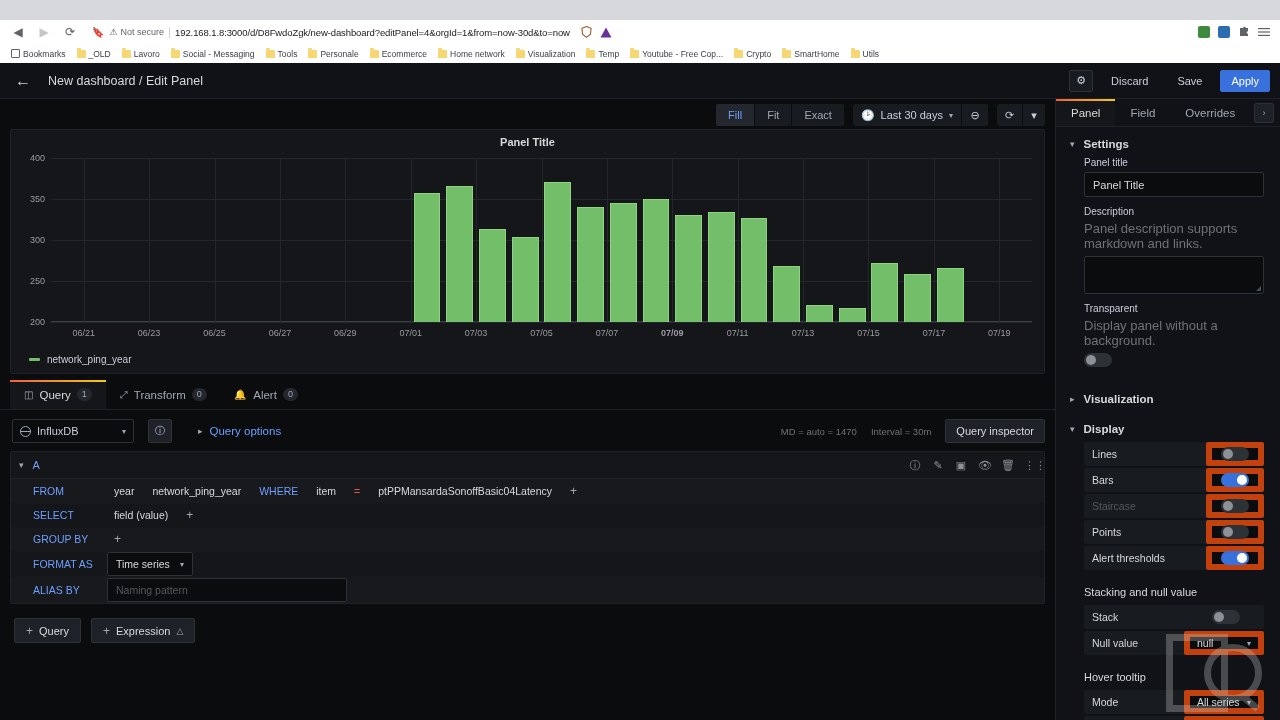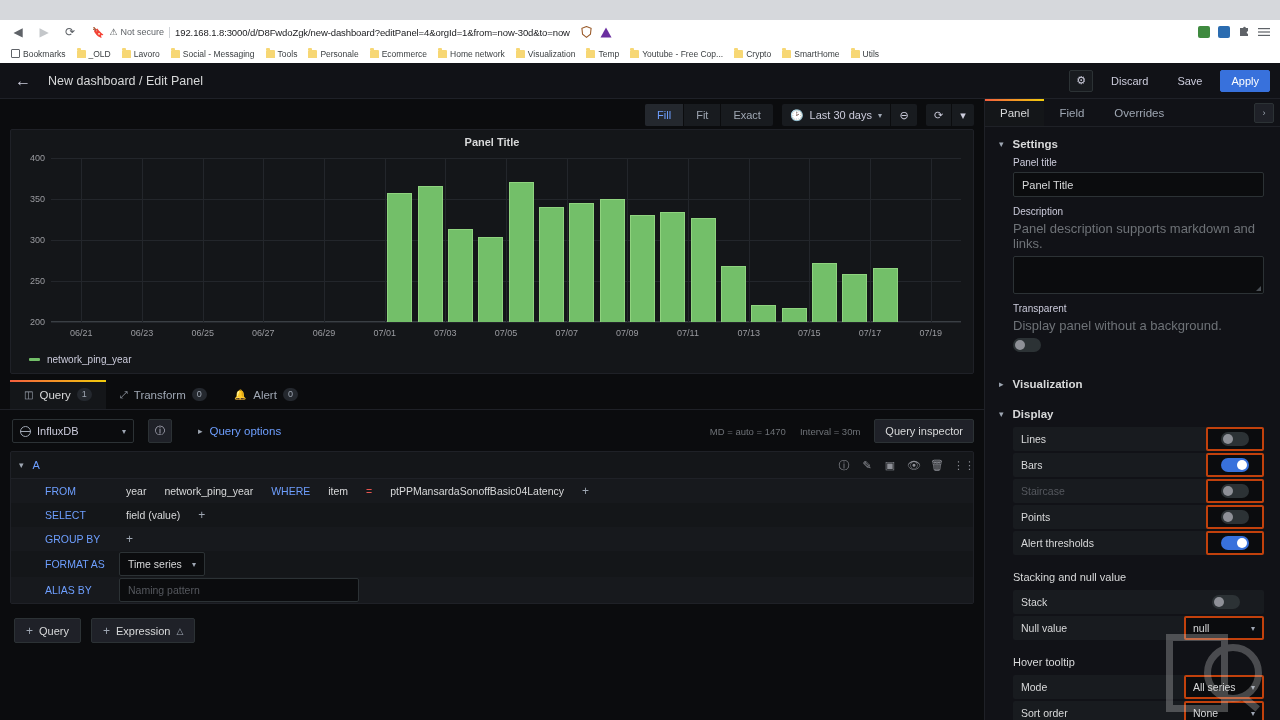--- a/index.html
+++ b/index.html
@@ -216,21 +216,21 @@
   .query-card { background: #141619; border: 1px solid #1f2127; border-radius: 2px; }
   .qc-header {
     height: 27px; display: flex; align-items: center; gap: 9px; padding: 0 8px;
     border-bottom: 1px solid #1f2127;
   }
   .qc-chevron { font-size: 9px; color: #9fa7b3; }
   .qc-ref { font-size: 11px; color: #6e9fff; }
   .qc-actions { margin-left: auto; display: flex; align-items: center; gap: 11px; }
   .qc-actions .ic { font-size: 11px; color: #8e9097; width: 12px; text-align: center; }
 
-  .qrow { display: flex; align-items: center; min-height: 24px; padding: 1px 12px; }
+  .qrow { display: flex; align-items: center; min-height: 24px; padding: 1px 0; }
   .qlabel { width: 96px; flex: none; font-size: 10.5px; color: #6e9fff; padding-left: 22px; }
   .qfields { display: flex; align-items: center; gap: 4px; flex: 1; min-width: 0; }
   .seg { font-size: 10.5px; color: #d8d9da; padding: 3px 7px; border-radius: 2px; white-space: nowrap; }
   .seg.kw { color: #6e9fff; font-weight: 500; }
   .seg.op { color: #e5554f; }
   .seg.plus { color: #9fa7b3; font-size: 12px; padding: 2px 7px; }
   .seg-select {
     display: flex; align-items: center; gap: 10px; background: #0b0c0e;
     border: 1px solid #2c3235; border-radius: 2px; height: 24px; padding: 0 8px;
     font-size: 10.5px; color: #d8d9da;
@@ -247,21 +247,21 @@
   .fbtn {
     height: 25px; padding: 0 11px; background: #1f2128; border: 1px solid #2c3235;
     border-radius: 2px; display: flex; align-items: center; gap: 6px;
     font-size: 11px; color: #d8d9da;
   }
   .fbtn .pl { font-size: 12px; color: #9fa7b3; }
   .warn-ic { font-size: 9px; color: #9fa7b3; }
 
   
   .g-side {
-    width: 296px; flex: none; background: #111217;
+    width: 225px; flex: none; background: #111217;
     border-left: 1px solid #1f2127; display: flex; flex-direction: column;
   }
   .side-tabs {
     height: 28px; display: flex; align-items: stretch;
     border-bottom: 1px solid #1f2127; flex: none; position: relative;
   }
   .stab {
     padding: 0 15px; display: flex; align-items: center;
     font-size: 11.5px; color: #9fa7b3; position: relative;
   }
@@ -312,21 +312,21 @@
   .toggle.on { background: #3871dc; }
   .toggle.on::after { left: 16px; background: #ffffff; }
 
   .opt-row {
     display: flex; align-items: center; margin: 0 16px 0 28px; height: 24px;
     background: #181b1f; border-radius: 2px; margin-bottom: 2px;
   }
   .opt-name { flex: 1; font-size: 10.5px; color: #d8d9da; padding-left: 8px; }
   .opt-name.dim { color: #55585e; }
   .opt-ctrl {
-    width: 58px; height: 24px; background: #0b0c0e; border: 2px solid #c2410c;
+    width: 58px; height: 24px; background: #0b0c0e; border: 6px solid #c2410c;
     border-radius: 2px; display: flex; align-items: center; justify-content: center;
   }
   .opt-ctrl.wide {
     width: 80px; justify-content: space-between; padding: 0 7px;
     font-size: 10.5px; color: #d8d9da;
   }
   .opt-ctrl.plain { background: transparent; border: none; justify-content: flex-start; padding-left: 6px; }
 
   .sub-head { font-size: 11px; color: #d8d9da; padding: 14px 14px 7px 28px; }
 
@@ -562,21 +562,21 @@
               <div id="xticks">
                   <div class="xtick" style="left: 3.33333%;">06/21</div>
                   <div class="xtick" style="left: 10%;">06/23</div>
                   <div class="xtick" style="left: 16.6667%;">06/25</div>
                   <div class="xtick" style="left: 23.3333%;">06/27</div>
                   <div class="xtick" style="left: 30%;">06/29</div>
                   <div class="xtick" style="left: 36.6667%;">07/01</div>
                   <div class="xtick" style="left: 43.3333%;">07/03</div>
                   <div class="xtick" style="left: 50%;">07/05</div>
                   <div class="xtick" style="left: 56.6667%;">07/07</div>
-                  <div class="xtick" style="left: 63.3333%;">07/09</div>
+                  <div class="xtick" style="left: 63.3333%; font-weight: bold;">07/09</div>
                   <div class="xtick" style="left: 70%;">07/11</div>
                   <div class="xtick" style="left: 76.6667%;">07/13</div>
                   <div class="xtick" style="left: 83.3333%;">07/15</div>
                   <div class="xtick" style="left: 90%;">07/17</div>
                   <div class="xtick" style="left: 96.6667%;">07/19</div>
                 </div>
             </div>
           </div>
           <div class="legend">
             <span class="legend-swatch"></span>

